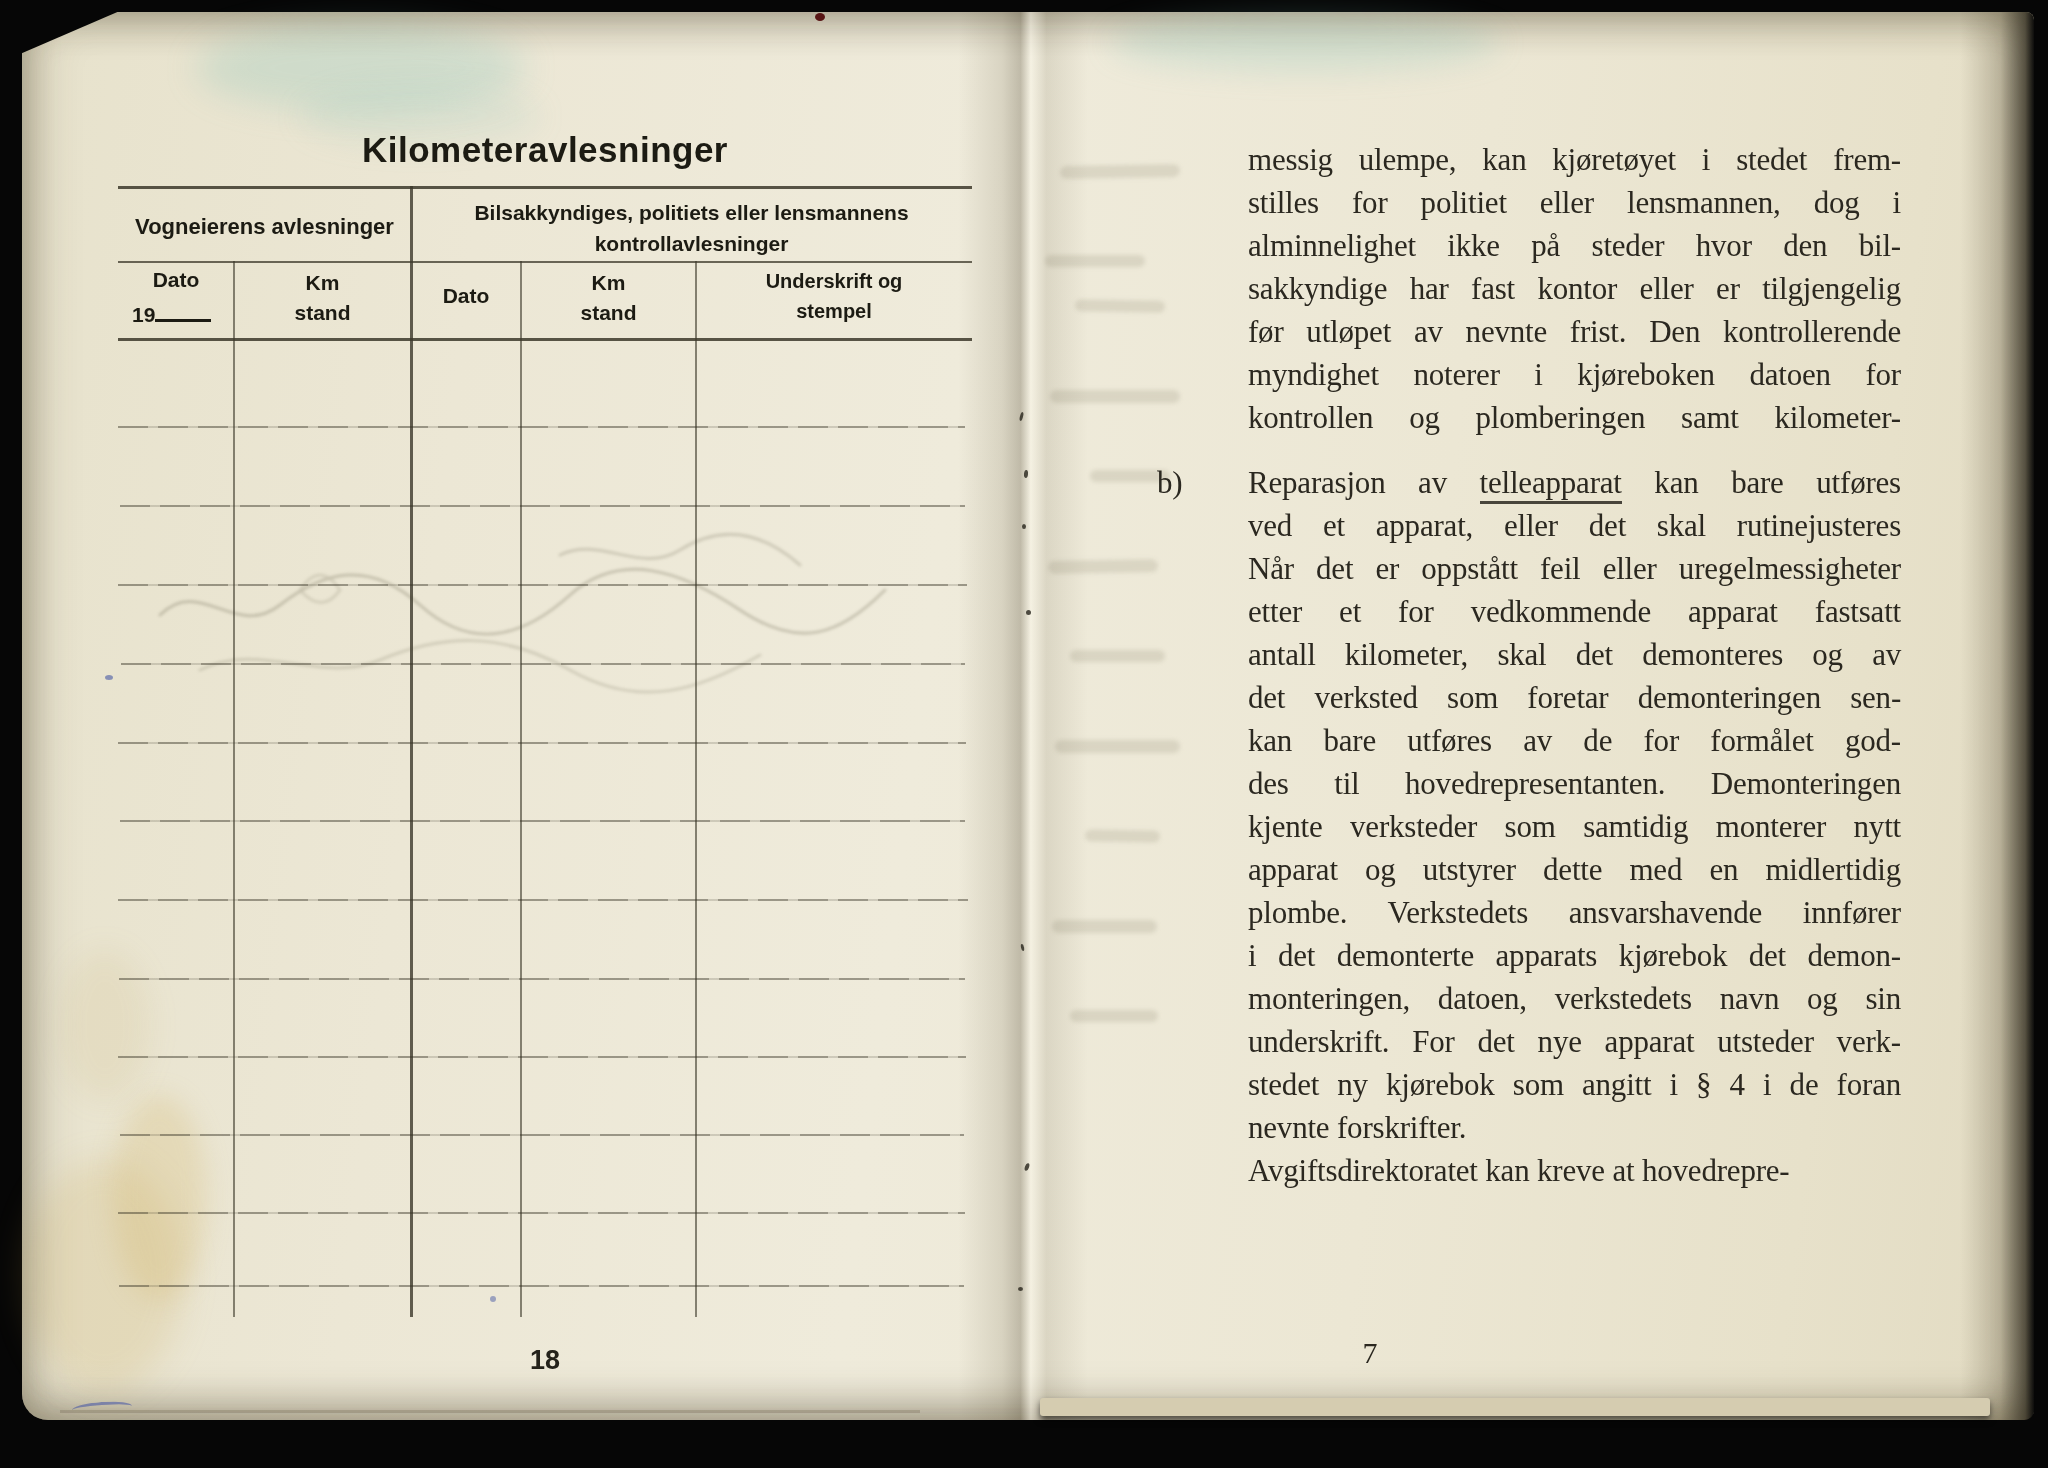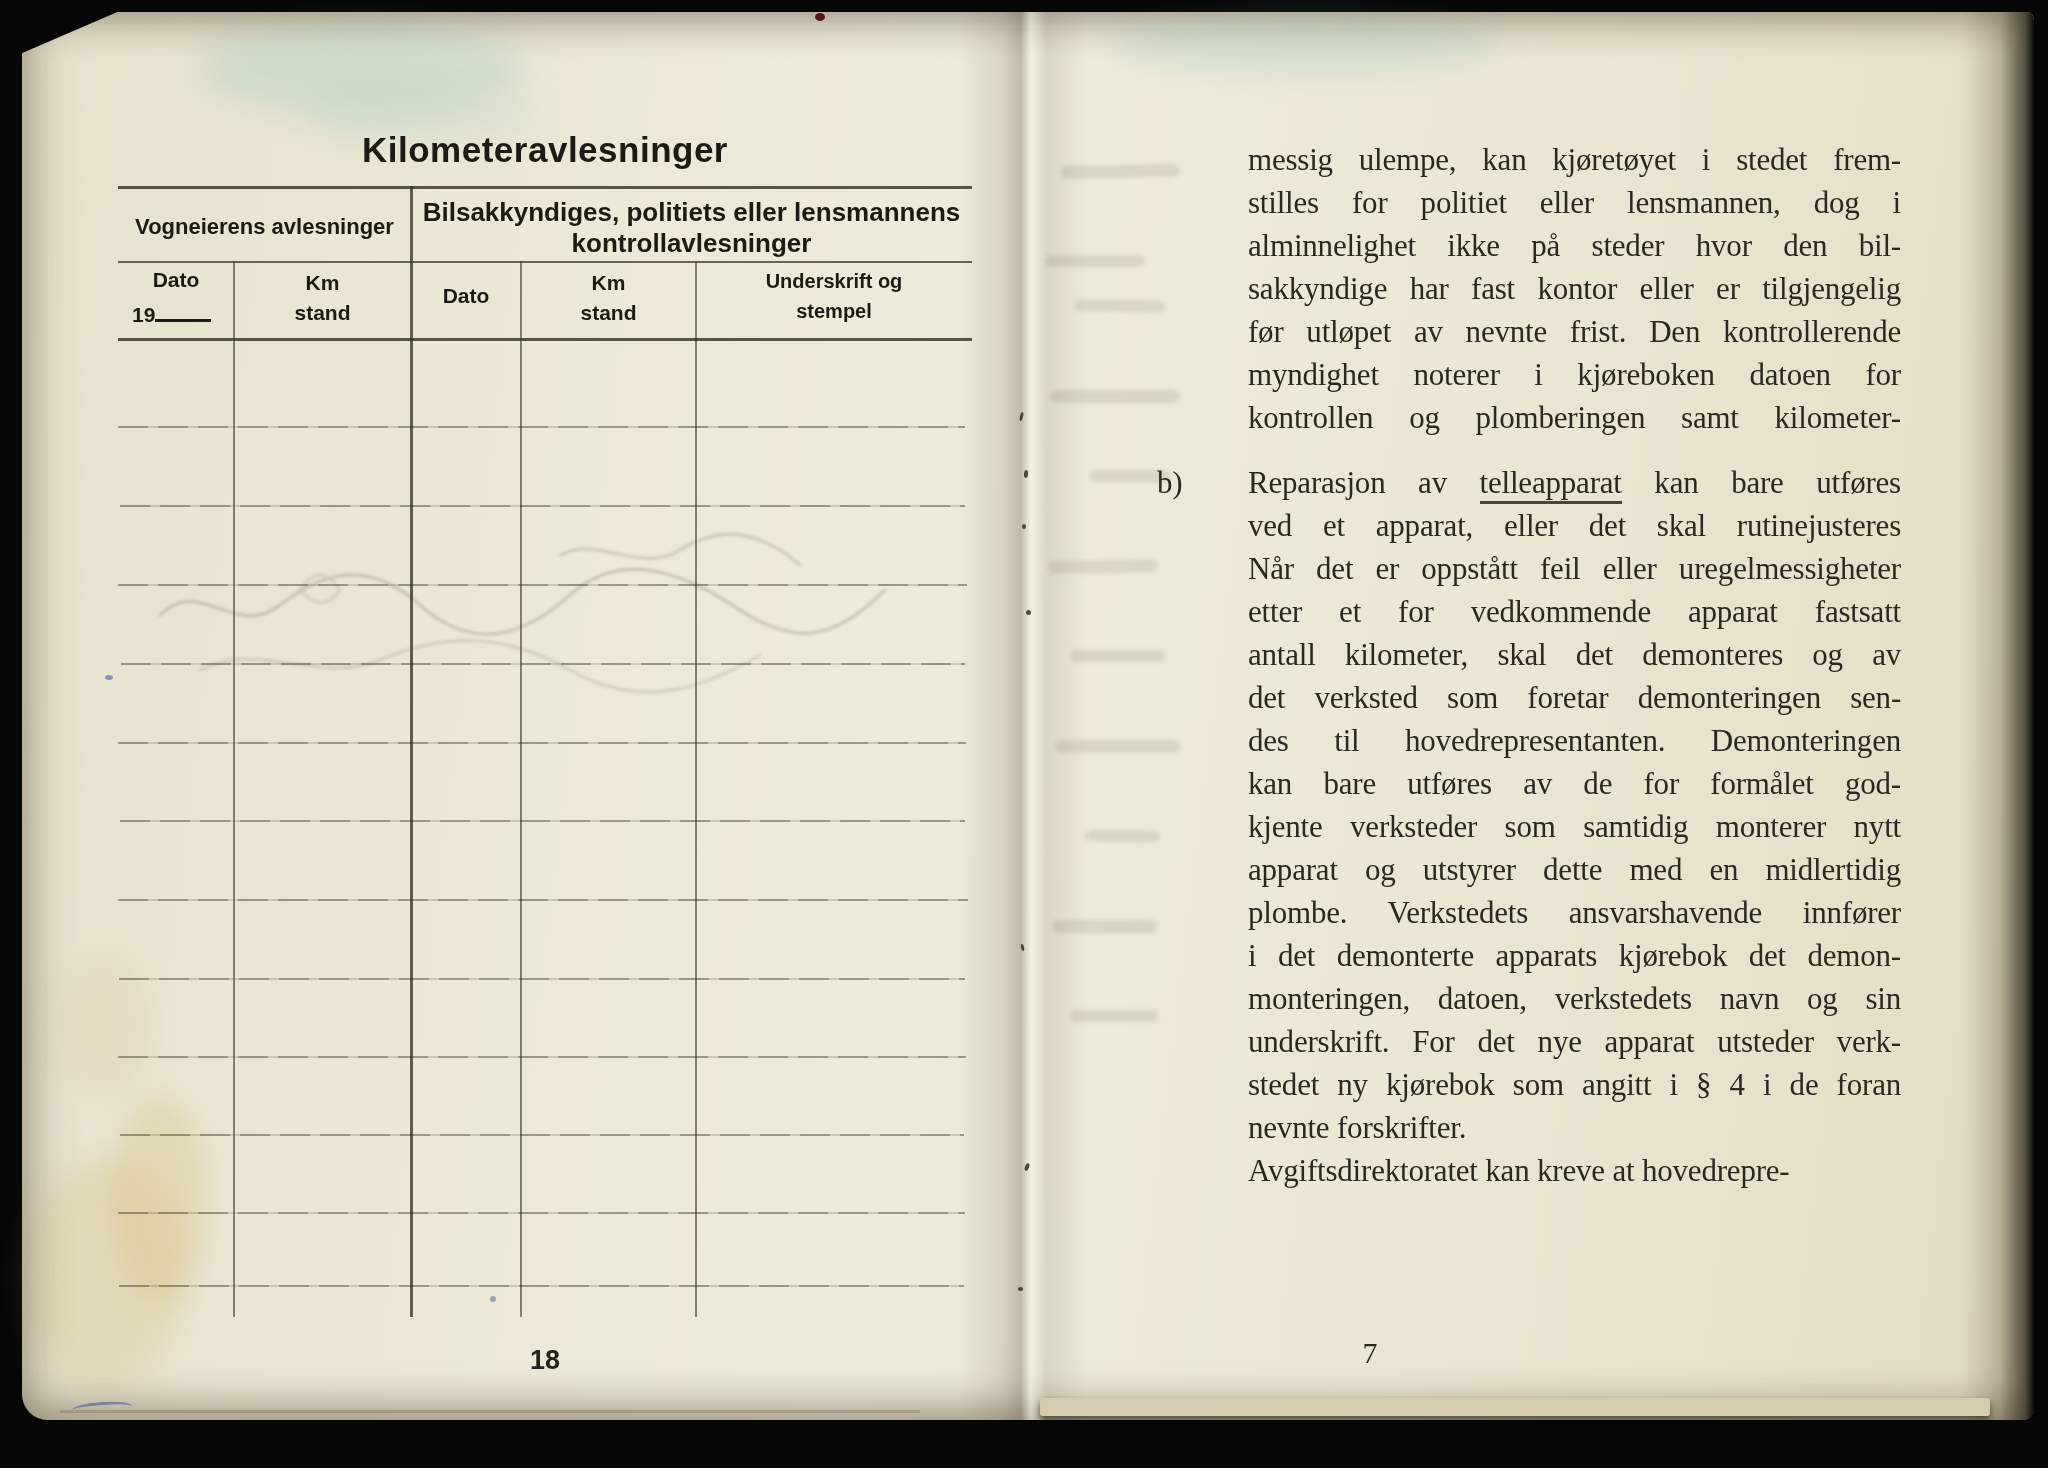--- a/index.html
+++ b/index.html
@@ -43,21 +43,21 @@
   .rule-heavy{height:3px;opacity:.85;}
   .rule-mid{height:2px;opacity:.75;}
   .row-line{height:2px;opacity:.5;
     background:repeating-linear-gradient(90deg,rgba(52,48,34,.9) 0 30px,rgba(52,48,34,.35) 30px 40px);}
   .vline{width:2px;opacity:.6;}
   .vline-heavy{width:3px;opacity:.8;}
 
   .lp-text{position:absolute;color:#1c1b13;font-weight:bold;z-index:2;}
   #lp-title{left:118px;top:130px;width:854px;text-align:center;font-size:35px;letter-spacing:.5px;}
   #gh-owner{left:118px;top:214px;width:293px;text-align:center;font-size:22px;}
-  #gh-control{left:411px;top:197px;width:561px;text-align:center;font-size:26px;line-height:31px;}
+  #gh-control{left:411px;top:197px;width:561px;text-align:center;font-size:21px;line-height:31px;}
   #ch-dato-l{left:118px;top:268px;width:116px;text-align:center;font-size:21px;}
   #ch-year{left:132px;top:297px;width:100px;font-size:21px;text-align:left;}
   .fill-line{display:inline-block;width:56px;height:22px;border-bottom:3px solid #1c1b13;}
   #ch-km-l{left:234px;top:268px;width:177px;text-align:center;font-size:21px;line-height:30px;}
   #ch-dato-r{left:411px;top:284px;width:110px;text-align:center;font-size:21px;}
   #ch-km-r{left:521px;top:268px;width:175px;text-align:center;font-size:21px;line-height:30px;}
   #ch-und{left:696px;top:266px;width:276px;text-align:center;font-size:20px;line-height:30px;}
   #pn-left{left:430px;top:1345px;width:230px;text-align:center;font-size:27px;color:#24221a;}
 
   #ghost-hand{left:140px;top:520px;width:770px;height:210px;z-index:1;opacity:.4;filter:blur(1.5px);}
@@ -186,22 +186,22 @@
     <div class="pgap"></div>
 
     <div id="b-item">
       <span class="b-marker">b)</span>
       <div class="rl"><span>Reparasjon av </span><span class="u">telleapparat</span><span> kan bare utføres</span></div>
       <div class="rl">ved et apparat, eller det skal rutinejusteres</div>
       <div class="rl">Når det er oppstått feil eller uregelmessigheter</div>
       <div class="rl">etter et for vedkommende apparat fastsatt</div>
       <div class="rl">antall kilometer, skal det demonteres og av</div>
       <div class="rl">det verksted som foretar demonteringen sen-</div>
+      <div class="rl">kan bare utføres av de for formålet god-</div>
       <div class="rl">des til hovedrepresentanten. Demonteringen</div>
-      <div class="rl">kan bare utføres av de for formålet god-</div>
       <div class="rl">kjente verksteder som samtidig monterer nytt</div>
       <div class="rl">apparat og utstyrer dette med en midlertidig</div>
       <div class="rl">plombe. Verkstedets ansvarshavende innfører</div>
       <div class="rl">i det demonterte apparats kjørebok det demon-</div>
       <div class="rl">monteringen, datoen, verkstedets navn og sin</div>
       <div class="rl">underskrift. For det nye apparat utsteder verk-</div>
       <div class="rl">stedet ny kjørebok som angitt i § 4 i de foran</div>
       <div class="rl flush">nevnte forskrifter.</div>
       <div class="rl flush">Avgiftsdirektoratet kan kreve at hovedrepre-</div>
     </div>

